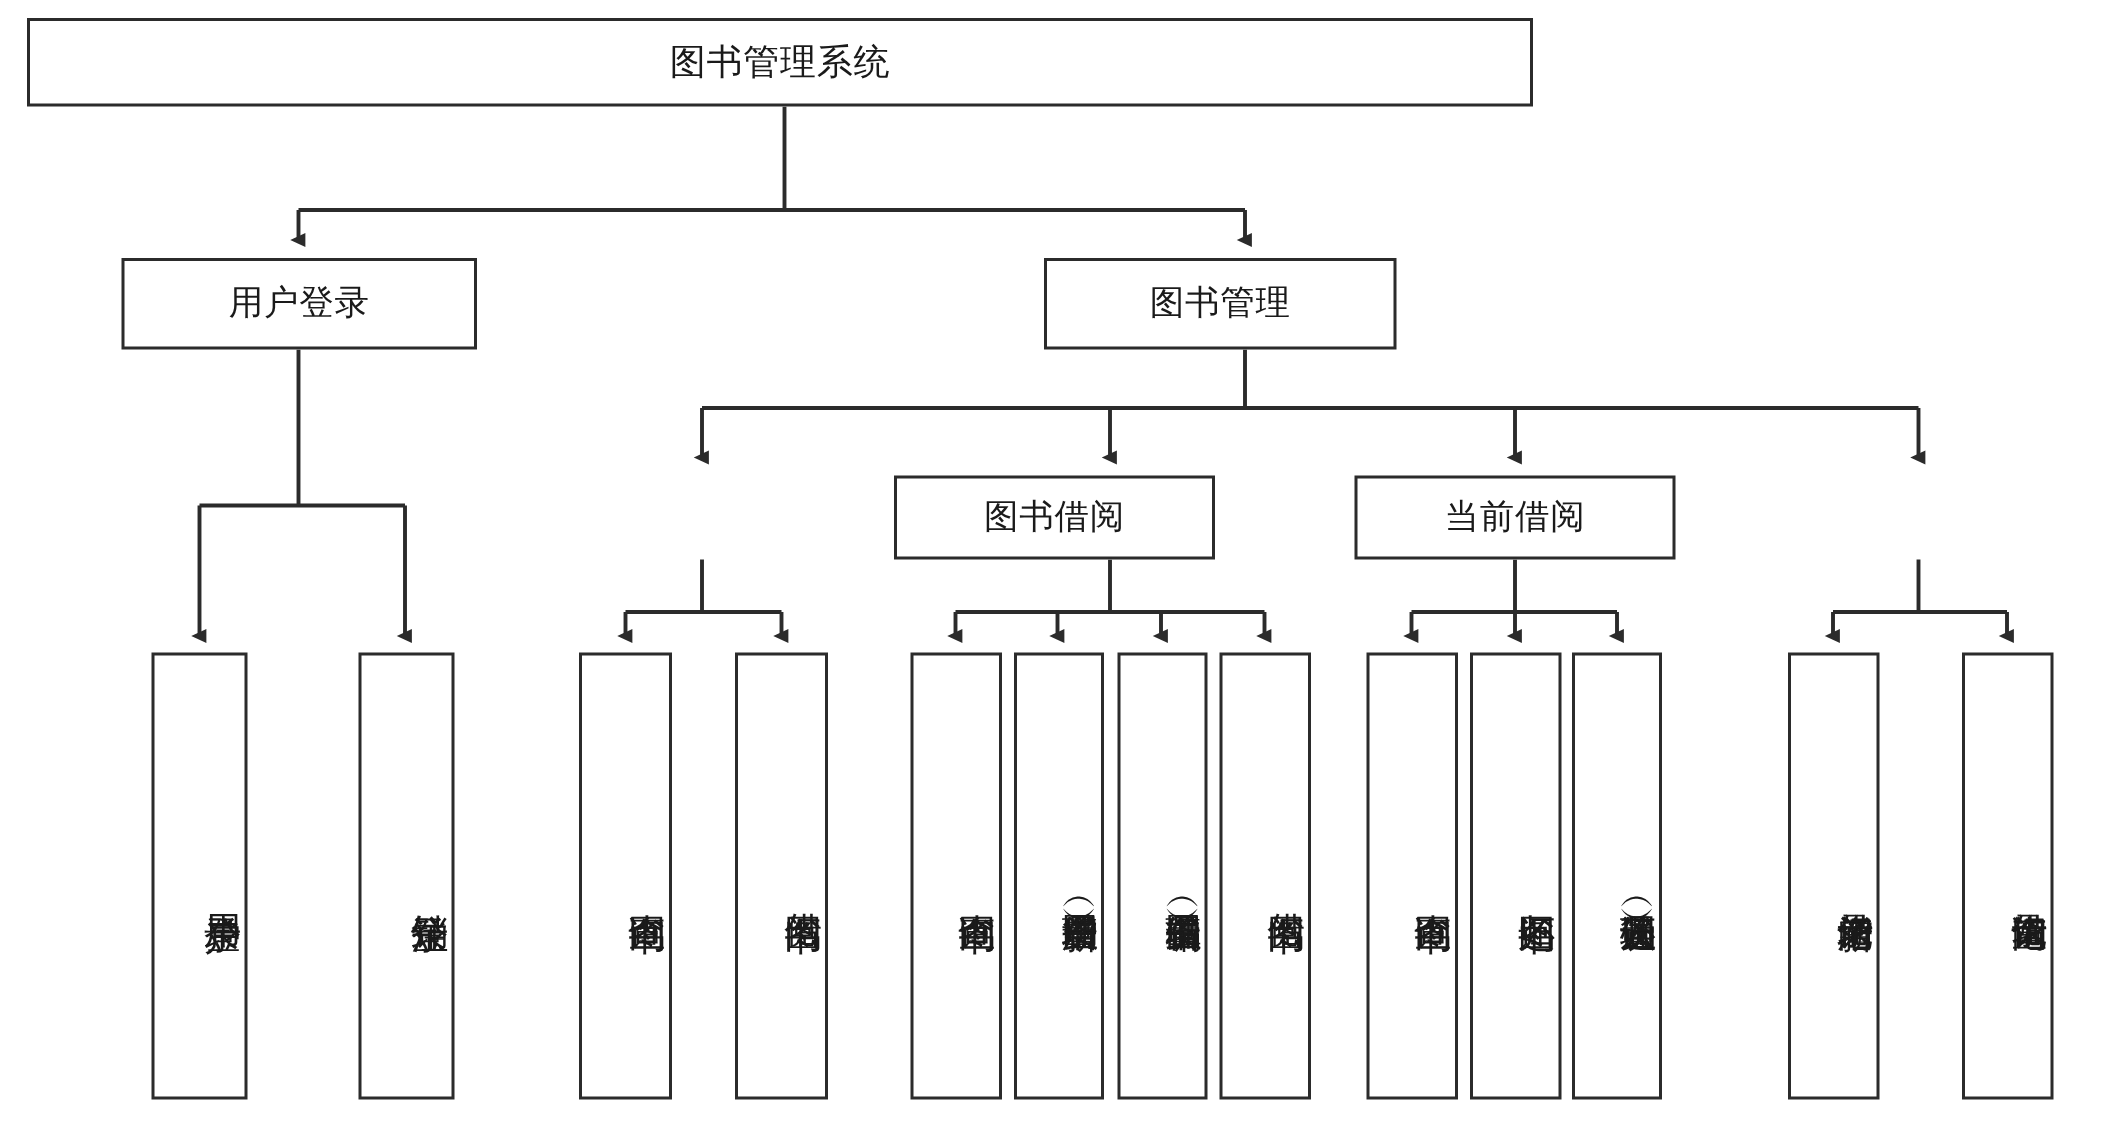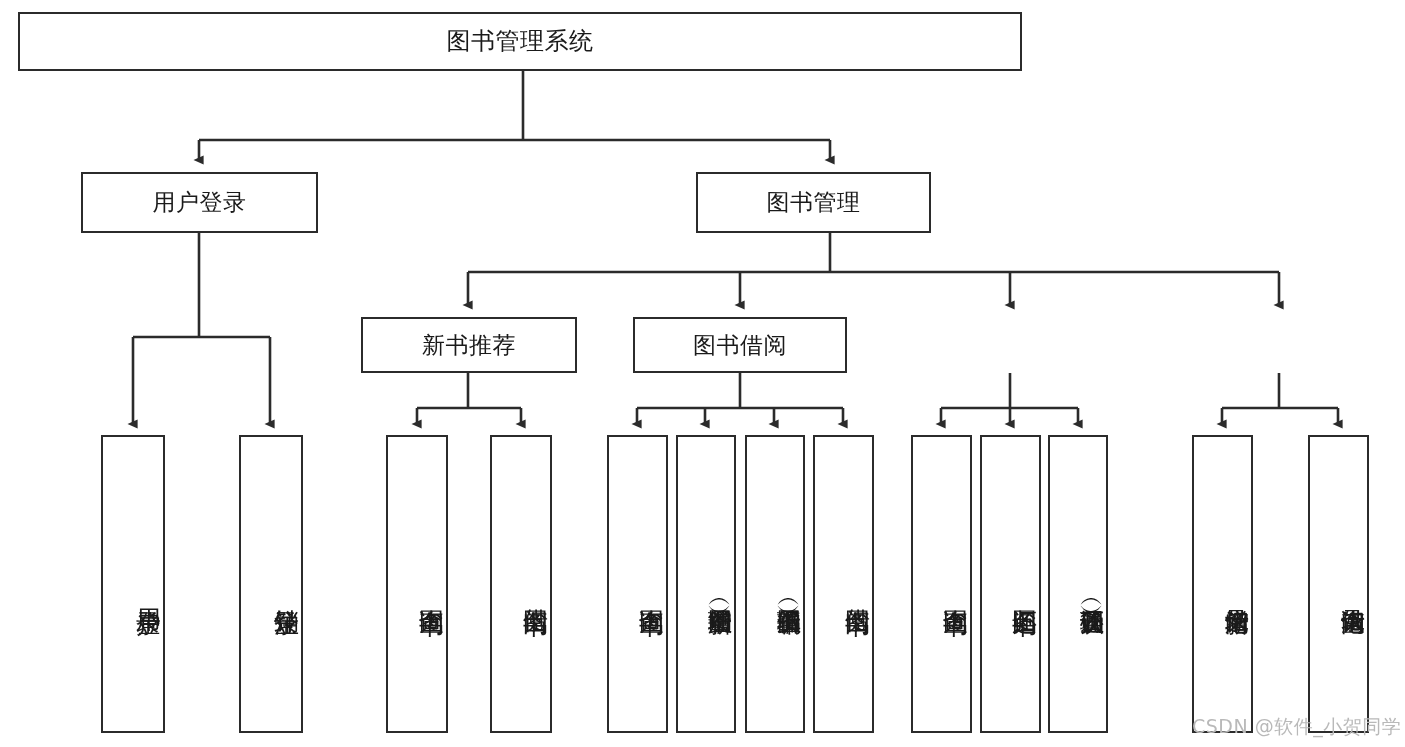--- a/index.html
+++ b/index.html
@@ -128,25 +128,25 @@
     <span>图书管理系统</span>
   </div>
 
   <div class="node horiz" style="left:81px; top:172px; width:237px; height:61px;">
     <span>用户登录</span>
   </div>
   <div class="node horiz" style="left:696px; top:172px; width:235px; height:61px;">
     <span>图书管理</span>
   </div>
 
-  <div class="node horiz" style="left:361px; top:317px; width:216px; height:56px;">
-    <span>新书推荐</span>
+  <div class="node horiz" style="left:596px; top:317px; width:214px; height:56px;">
+    <span>图书借阅</span>
   </div>
-  <div class="node horiz" style="left:633px; top:317px; width:214px; height:56px;">
-    <span>图书借阅</span>
+  <div class="node horiz" style="left:903px; top:317px; width:214px; height:56px;">
+    <span>当前借阅</span>
   </div>
 
   <div class="node vert" style="left:101px; top:435px; width:64px; height:298px;">
     <span>用户登录</span>
   </div>
   <div class="node vert" style="left:239px; top:435px; width:64px; height:298px;">
     <span>注销登录</span>
   </div>
 
   <div class="node vert" style="left:386px; top:435px; width:62px; height:298px;">
@@ -179,15 +179,14 @@
     <span>确认归还（管理员）</span>
   </div>
 
   <div class="node vert compact" style="left:1192px; top:435px; width:61px; height:298px;">
     <span>新增借阅记录</span>
   </div>
   <div class="node vert compact" style="left:1308px; top:435px; width:61px; height:298px;">
     <span>查询借阅记录</span>
   </div>
 
-  <div class="watermark" style="left:1192px; top:714px;">CSDN @软件_小贺同学</div>
 
 </div>
 
 </body></html>

